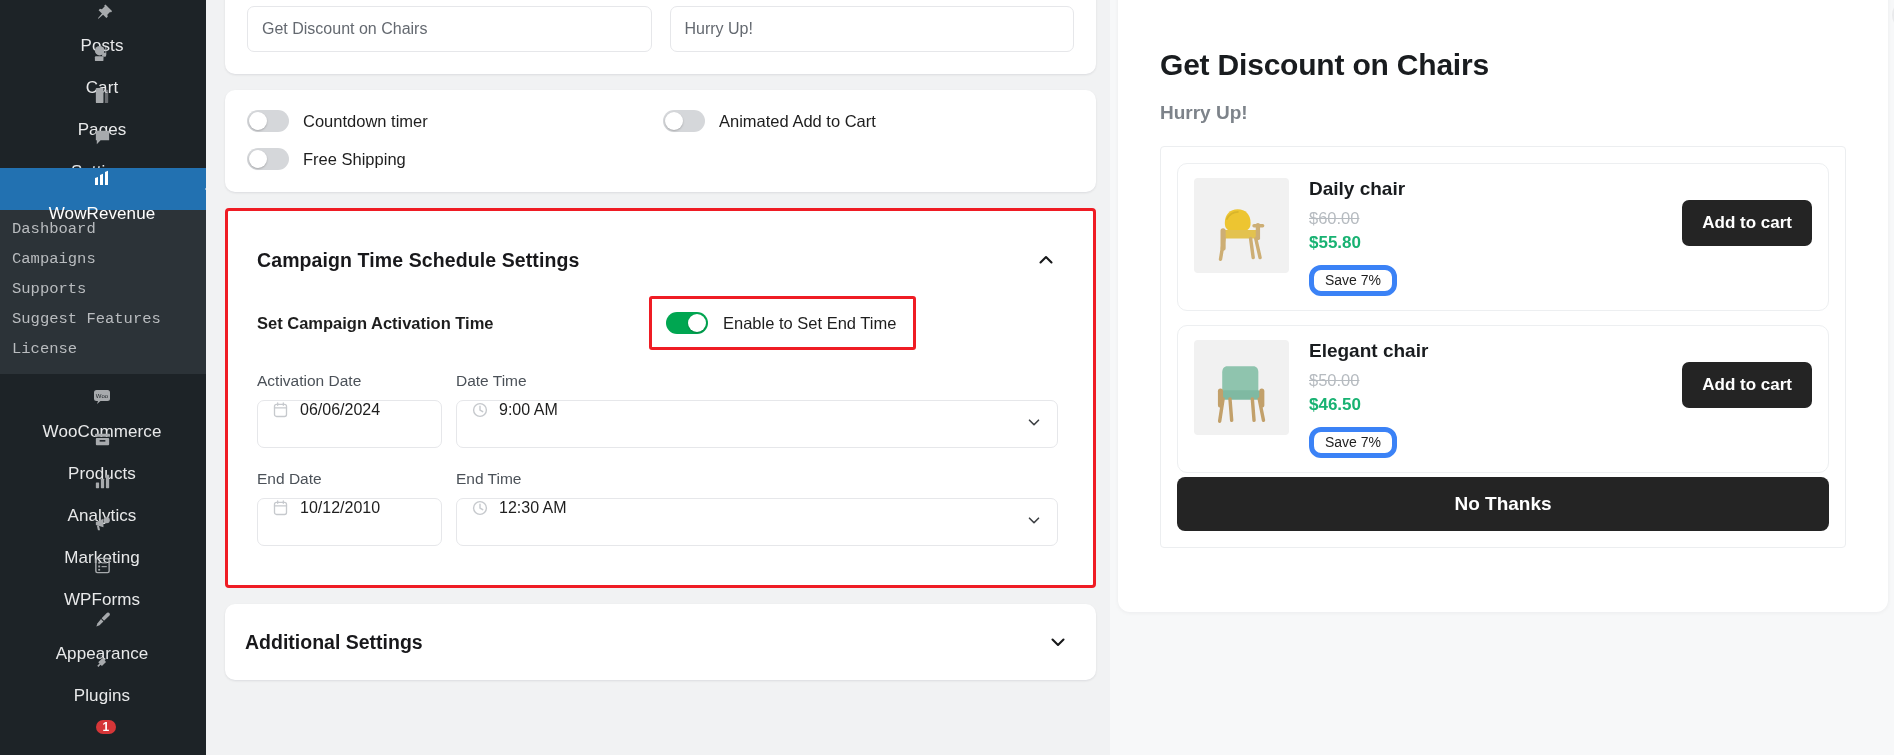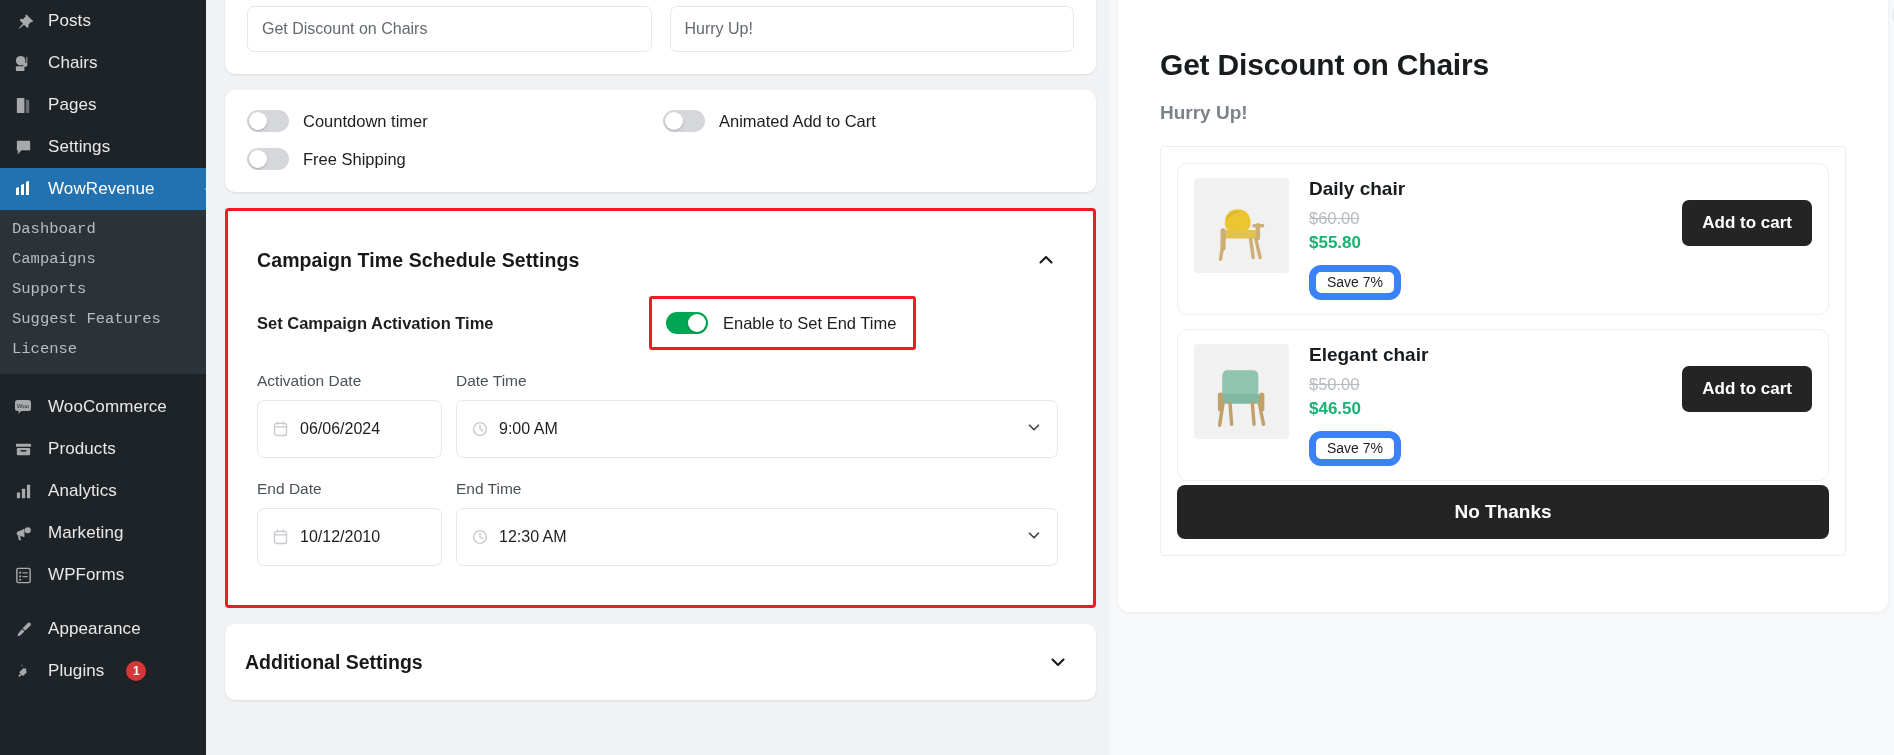--- a/index.html
+++ b/index.html
@@ -16,20 +16,21 @@
     width: 206px; height: 755px; flex: 0 0 206px;
     background: #1d2327; color: #c3c4c7;
     font-size: 17px; position: relative; z-index: 5;
     overflow: hidden;
   }
   .menu-item {
     display: flex; align-items: center; gap: 14px;
     height: 42px; padding: 0 14px 0 12px;
     color: #e8e9ea; font-size: 17px; letter-spacing: .1px;
     position: relative;
+    flex-direction: column;
   }
   .menu-item.active { background: #2271b1; color: #fff; font-weight: 400; padding-left: 12px; }
   .menu-item.active::after {
     content: ""; position: absolute; right: -8px; top: 50%;
     transform: translateY(-50%);
     border-top: 9px solid transparent; border-bottom: 9px solid transparent;
     border-right: 9px solid #f0f0f1;
   }
   .menu-ico { width: 22px; height: 22px; flex: 0 0 22px; display: flex; align-items: center; justify-content: center; }
   .menu-ico svg { display: block; }
@@ -116,22 +117,22 @@
   .endtime-box {
     border: 3px solid #ef1c24; border-radius: 3px;
     padding: 13px 17px 13px 14px;
     display: flex; align-items: center; gap: 15px;
   }
   .field-labels { display: flex; margin-top: 22px; }
   .flab { font-size: 15.5px; color: #4b5158; }
   .flab.a { width: 199px; flex: 0 0 199px; }
   .fields-row { display: flex; gap: 14px; margin-top: 10px; }
   .field {
-    height: 58px; border: 1px solid #e6e7ea; border-radius: 7px;
-    background: #fff; display: flex; align-items: center; gap: 11px;
+    height: 48px; border: 1px solid #e6e7ea; border-radius: 7px;
+    background: #fff; display: flex; gap: 11px;
     padding: 0 14px; font-size: 16px; color: #1e1e1e;
   }
   .field.date { width: 185px; flex: 0 0 185px; }
   .field.time { flex: 1 1 auto; justify-content: flex-start; position: relative; padding-right: 40px; }
   .field.time .caret { position: absolute; right: 14px; top: 50%; transform: translateY(-50%); }
   .fico { width: 17px; height: 17px; flex: 0 0 17px; display:flex; align-items:center; justify-content:center; }
 
   
   .card-add {
     display: flex; align-items: center; justify-content: space-between;
@@ -175,21 +176,21 @@
     width: 95px; height: 95px; flex: 0 0 95px; border-radius: 4px;
     background: #f1f1f1; display: flex; align-items: flex-end; justify-content: center;
     overflow: hidden;
   }
   .prod-mid { flex: 1 1 auto; }
   .prod-name { font-size: 19px; font-weight: 700; color: #191c1f; }
   .prod-old { font-size: 16.5px; color: #b6bbc0; text-decoration: line-through; margin-top: 9px; }
   .prod-new { font-size: 17px; color: #18b272; font-weight: 600; margin-top: 5px; }
   .save-pill {
     display: inline-block; margin-top: 12px;
-    border: 7px solid #3b82f6; border-radius: 12px;
+    border: 5px solid #3b82f6; border-radius: 12px;
     padding: 2px 11px 3px 11px; font-size: 14px; color: #1e1e1e;
   }
   .btn-dark {
     background: #242424; color: #fff; border-radius: 7px;
     font-size: 17px; font-weight: 600;
     padding: 13px 20px; align-self: center; white-space: nowrap;
   }
   .prod-right { display: flex; align-items: center; padding-top: 22px; }
   .btn-nothanks {
     background: #242424; color: #fff; border-radius: 8px;
@@ -214,21 +215,21 @@
     </div>
 
     <div class="menu-item">
       <span class="menu-ico">
         <svg width="19" height="19" viewBox="0 0 20 20" fill="#a7aaad">
             <circle cx="7" cy="7" r="5"></circle>
             <path d="M13 3h1v8.2a2.2 2.2 0 1 1-1-1.8z"></path>
             <rect x="2" y="13" width="9" height="5" rx="1"></rect>
           </svg>
       </span>
-      <span>Chairs</span>
+      <span>Cart</span>
     </div>
 
     <div class="menu-item">
       <span class="menu-ico">
         <svg width="19" height="19" viewBox="0 0 20 20" fill="#a7aaad">
             <rect x="3" y="2" width="8" height="16" rx="1"></rect>
             <path d="M12.5 4h2.5a1 1 0 0 1 1 1v12a1 1 0 0 1-1 1h-2.5z" opacity=".55"></path>
           </svg>
       </span>
       <span>Pages</span>

